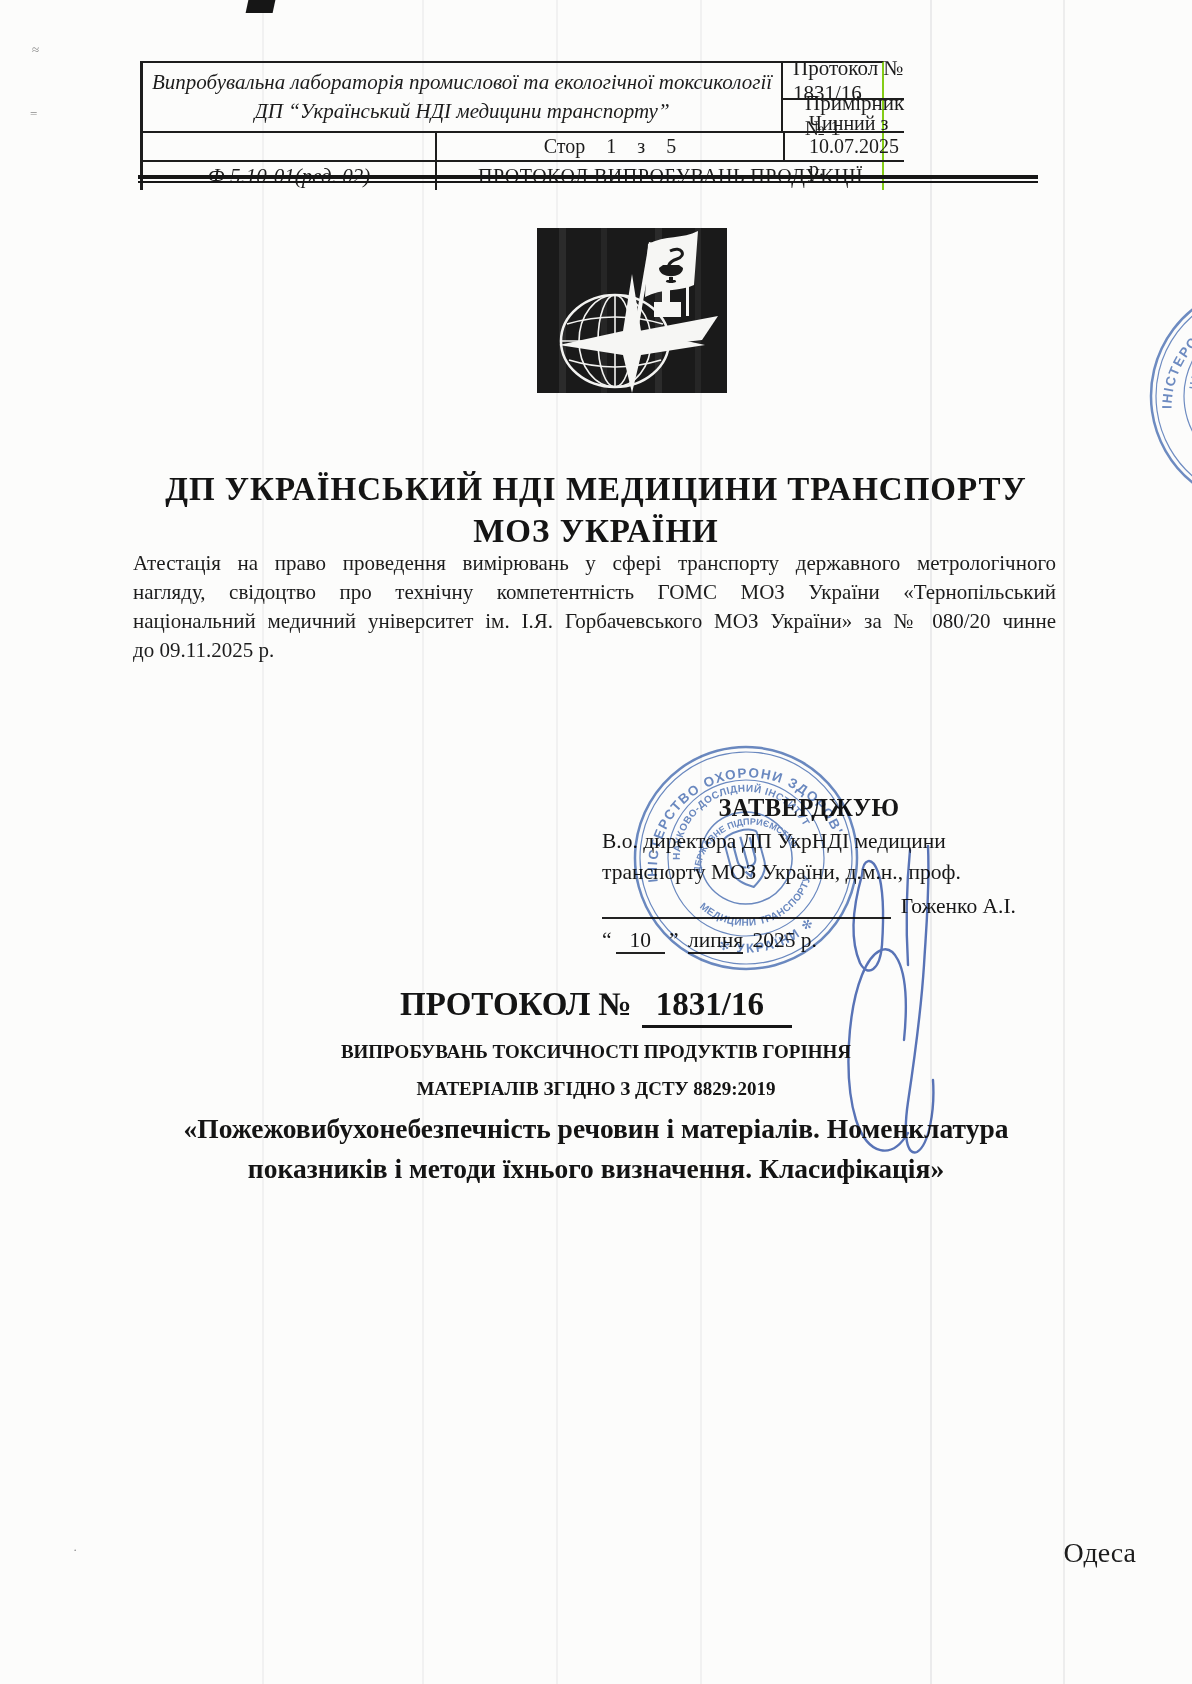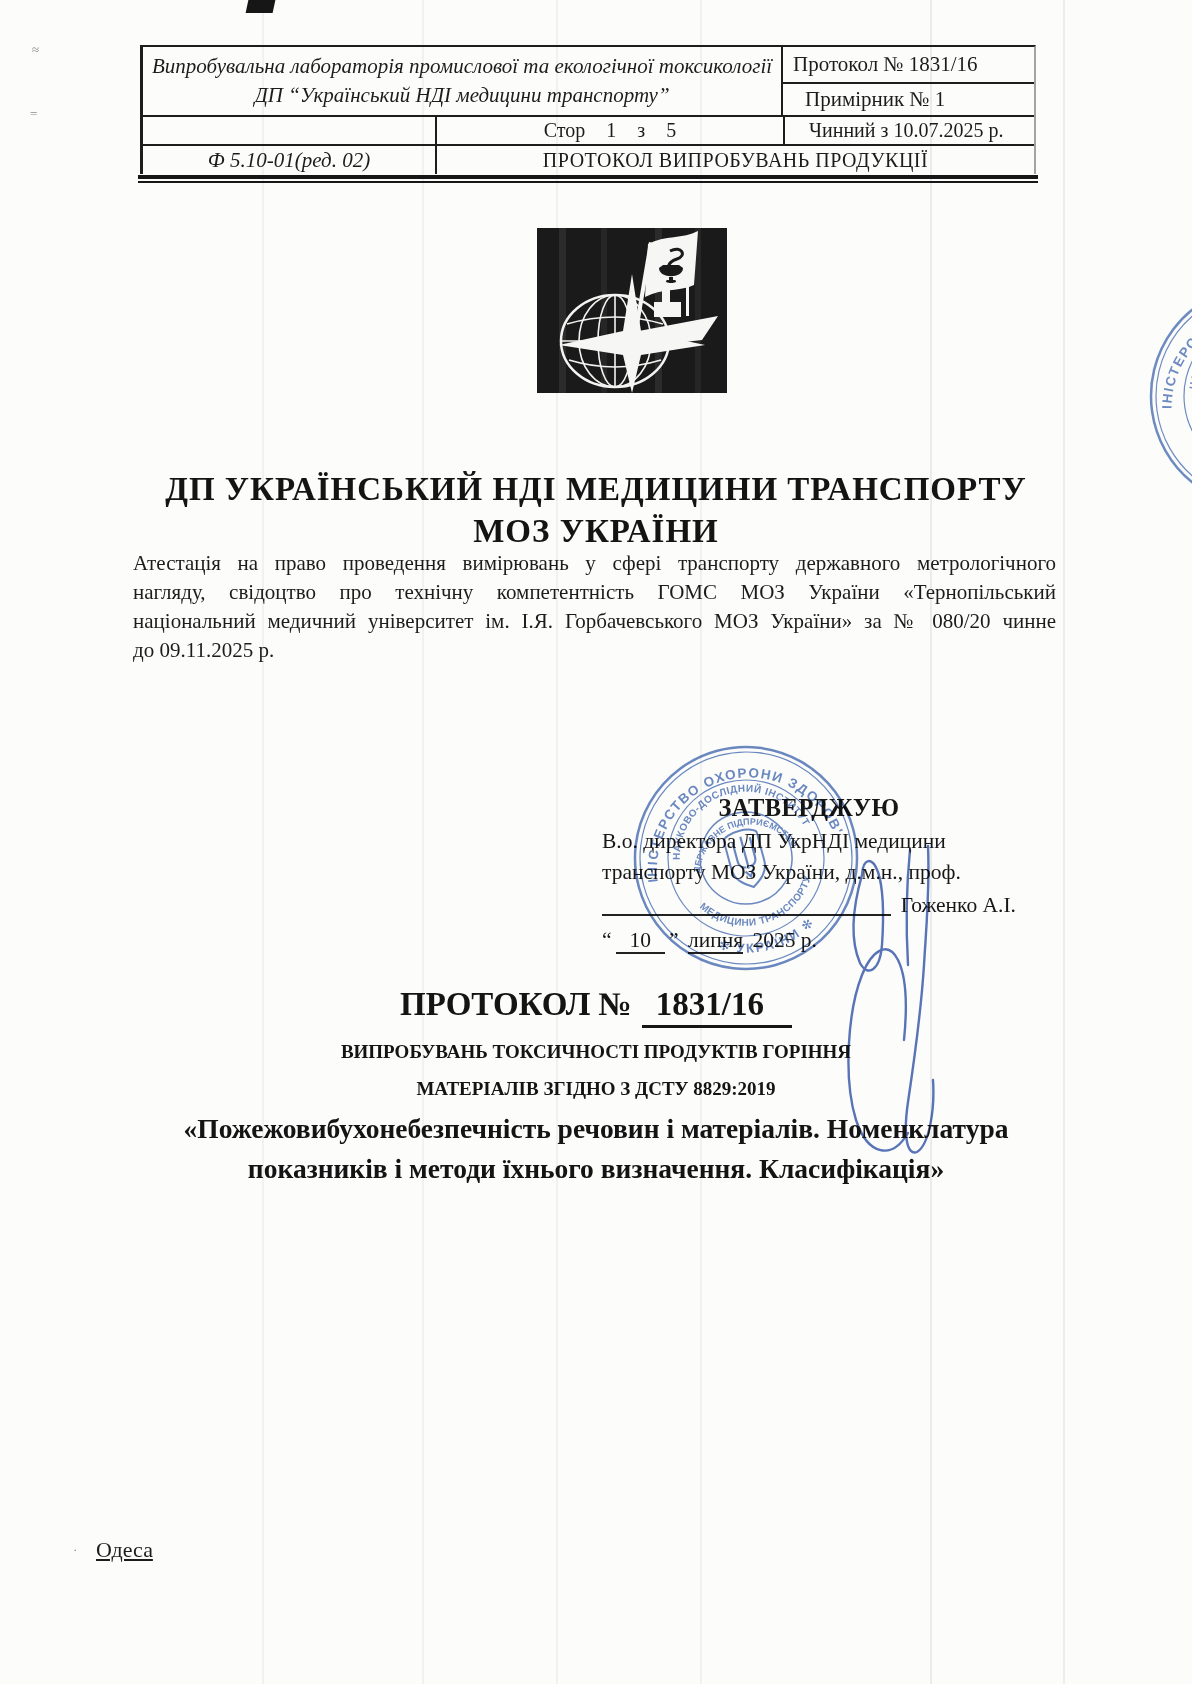--- a/index.html
+++ b/index.html
@@ -9,24 +9,24 @@
     position:relative; width:1192px; height:1684px; margin:0 auto;
     background:#fcfcfb; color:#1c1c1c; overflow:hidden;
   }
   
   .streak { position:absolute; top:0; bottom:0; width:2px; background:rgba(40,40,60,.05); }
   .smudge-top { position:absolute; left:247px; top:0; width:27px; height:13px; background:#161616; transform:skewX(-12deg); }
   .margin-mark { position:absolute; color:#8a8a8a; font-size:13px; }
 
   
   .header-table {
-    position:absolute; left:140px; top:45px; width:896px;
+    position:absolute; left:140px; top:61px; width:744px;
     display:grid; grid-template-columns:294px 346px 1fr;
     grid-template-rows:37px 31px 29px 30px;
-    border-top:2px solid #1d1d1d; border-left:3px solid #1d1d1d; border-right:2px solid #a3a3a3;
+    border-top:2px solid #1d1d1d; border-left:3px solid #1d1d1d; border-right:2px solid #84cc16;
     font-size:20px;
   }
   .header-table .cell { display:flex; align-items:center; }
   .cell-lab {
     grid-column:1/3; grid-row:1/3; flex-direction:column; justify-content:center;
     font-style:italic; font-size:21px; text-align:center; line-height:29px;
     border-right:2px solid #1d1d1d;
   }
   .cell-proto   { grid-column:3; grid-row:1; border-bottom:2px solid #1d1d1d; padding-left:10px; font-size:21px; }
   .cell-copy    { grid-column:3; grid-row:2; padding-left:22px; font-size:21px; }
@@ -49,35 +49,35 @@
     font-weight:bold; font-size:33px; line-height:42px; letter-spacing:1px; color:#141414;margin-top:48px;
   }
 
   
   .accr { position:absolute; left:133px; top:549px; width:923px; font-size:21px; line-height:29px; }
   .accr .just { text-align:justify; text-align-last:justify; }
 
   
   .approval { position:absolute; left:602px; top:792px; width:414px; font-size:21.5px; line-height:31px; color:#171717;font-family:Liberation Serif, serif; }
   .approve-title { font-weight:bold; font-size:24.5px; text-align:center; letter-spacing:.5px; margin-bottom:3px; }
-  .sig-row { display:flex; align-items:flex-start; margin-top:2px; height:32px; }
+  .sig-row { display:flex; align-items:center; margin-top:2px; height:32px; }
   .sig-line { flex:1; border-bottom:2px solid #222; height:26px; margin-right:10px; }
   .date-row { margin-top:3px; }
   .u-day   { border-bottom:2px solid #222; padding:0 14px; }
   .u-month { border-bottom:2px solid #222;margin-top:6px; }
   .date-row span { margin-right:4px; }
 
   
   .proto { position:absolute; left:96px; top:986px; width:1000px; text-align:center; font-weight:bold; color:#141414; }
   .proto-l1 { font-size:33px; margin-bottom:10px; }
   .proto-num { border-bottom:3px solid #161616; padding:0 28px 3px 14px; margin-left:10px; }
   .proto-l23 { font-size:19px; line-height:37px; }
   .proto-l45 { font-size:27.5px; line-height:37px; margin-top:3px; }
 
-  .city { position:absolute; left:96px; top:1537px; width:1040px; text-align:left; font-size:22px;text-decoration:underline; }
+  .city { position:absolute; left:96px; top:1537px; width:1040px; text-align:right; font-size:28px; }
 
   .stamp, .signature { position:absolute; mix-blend-mode:multiply; }
   .stamp text { font-family:"Liberation Sans","DejaVu Sans",sans-serif; font-weight:bold; fill:#4a70b5; stroke:none; }
 </style>
 </head>
 <body>
 
 <div class="page">
 
   <div class="streak" style="left:262px;"></div>

